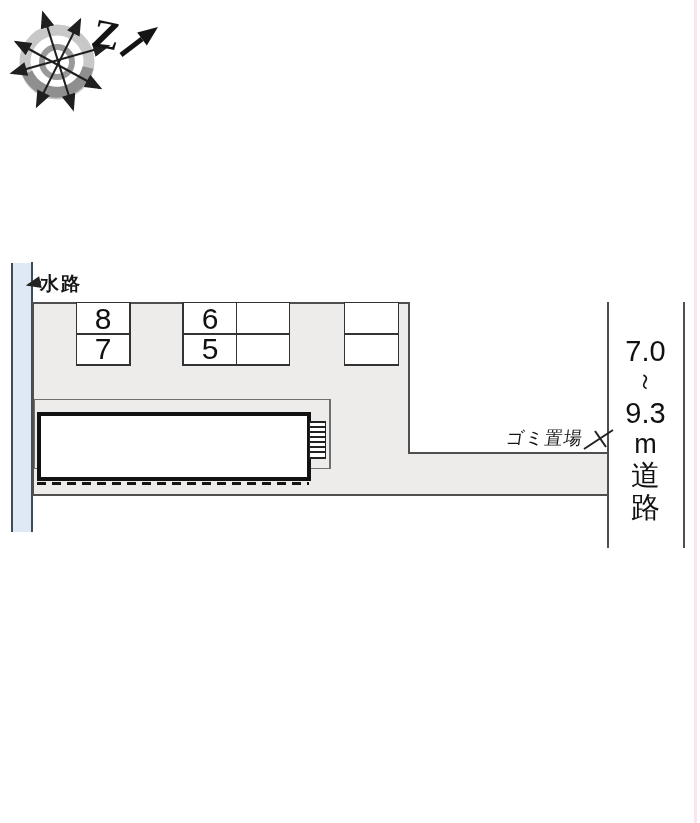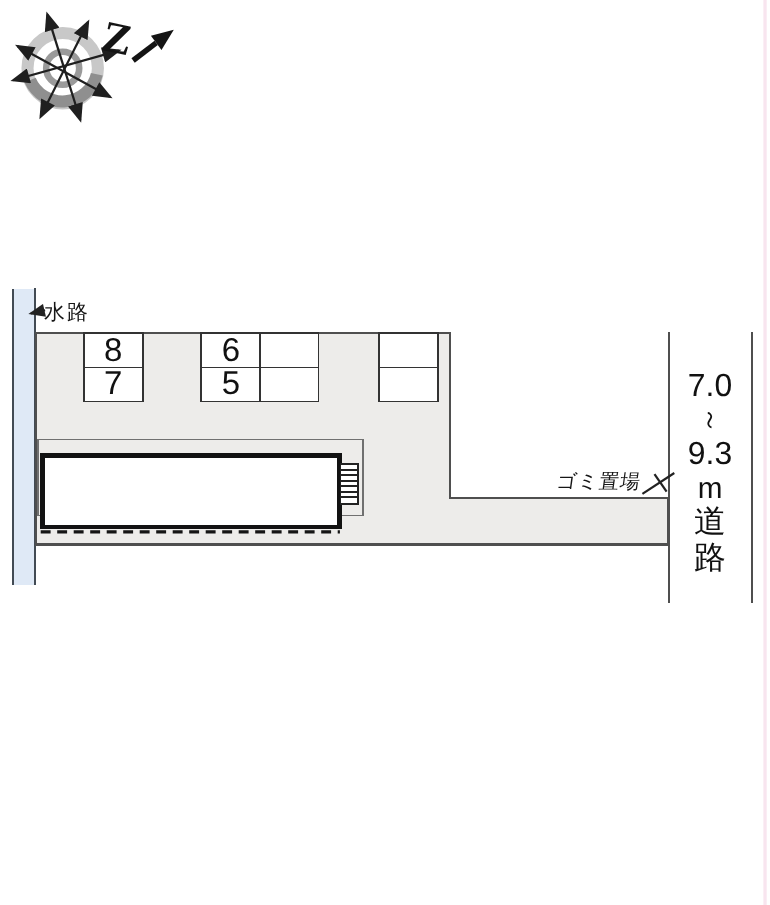--- a/index.html
+++ b/index.html
@@ -2,21 +2,21 @@
 <html><head>
 <meta charset="utf-8">
 <style>
   html,body{margin:0;padding:0;background:#ffffff;}
   .canvas{
     position:relative;width:700px;height:823px;background:#ffffff;
     overflow:hidden;font-family:"Liberation Sans", sans-serif;color:#1a1a1a;
   }
   svg{position:absolute;left:0;top:0;}
   .label-jp{position:absolute;color:#161616;white-space:nowrap;}
-  .waterway{left:40px;top:271px;font-size:19px;letter-spacing:2px;font-weight:400;}
+  .waterway{left:40px;top:271px;font-size:19px;letter-spacing:2px;font-weight:700;}
   .garbage{left:506px;top:426px;font-size:18px;letter-spacing:1px;transform:skewX(-8deg);}
   .stall-num{
     position:absolute;display:flex;align-items:center;justify-content:center;
     font-size:30px;line-height:30px;color:#111;
   }
   .n8{left:76px;top:303px;width:54px;height:31px;}
   .n7{left:76px;top:334px;width:54px;height:30px;}
   .n6{left:183px;top:303px;width:54px;height:31px;}
   .n5{left:183px;top:334px;width:54px;height:30px;}
   .road-label{

